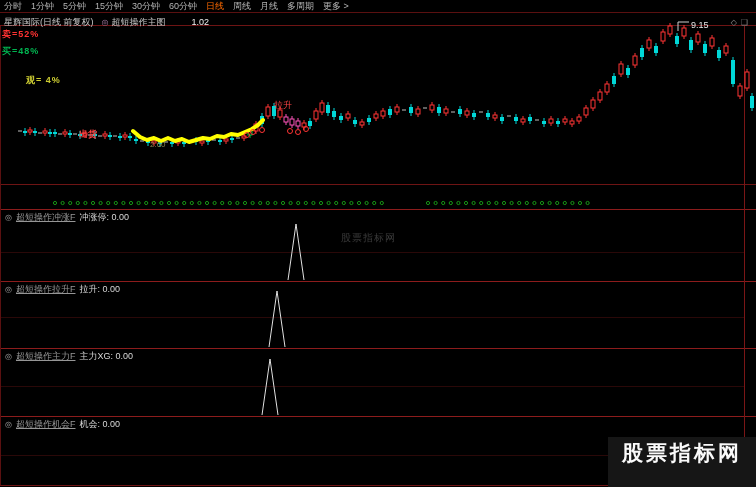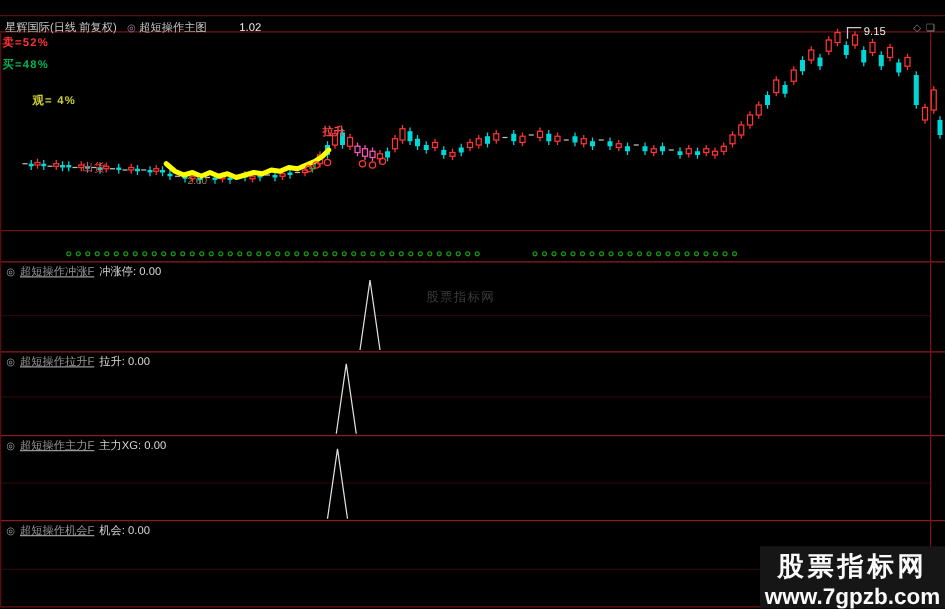--- a/index.html
+++ b/index.html
@@ -16,22 +16,22 @@
   .titlebar{left:0;top:14px;width:756px;height:16px;display:flex;align-items:center;
             padding:0 4px;box-sizing:border-box;font-size:9px;color:#c8c8c8;white-space:nowrap;}
   .ticon{color:#a87ca8;margin:0 3px 0 8px;font-size:8px;}
   .tval{color:#efefef;margin-left:26px;}
   .ticons{margin-left:auto;color:#8c8c8c;font-size:8px;letter-spacing:4px;}
   .pct{left:2px;font-size:9px;font-weight:bold;letter-spacing:1px;}
   .pct.sell{top:28px;color:#ff3232;}
   .pct.buy{top:45px;color:#00b450;}
   .pct.watch{top:74px;color:#cdcd32;margin-left:24px;}
   .ann{font-size:9px;position:absolute;z-index:2;}
-  .ann.chuhuo{left:30px;top:128px;color:#ff4545;font-weight:normal;padding-left:36px;}
-  .ann.lasheng{left:258px;top:99px;color:#ff4545;font-weight:bold;}
+  .ann.chuhuo{left:43px;top:128px;color:#ff4545;font-weight:bold;padding-left:36px;}
+  .ann.lasheng{left:274px;top:99px;color:#ff4545;}
   .ann.y260{left:150px;top:140px;color:#8a8a50;font-size:8px;}
   .ann.peak{left:691px;top:20px;color:#e8e8e8;}
   .panel-label{left:5px;height:11px;display:flex;align-items:center;gap:4px;font-size:9px;white-space:nowrap;}
   .panel-label .licon{color:#a0a0a0;font-size:8px;}
   .panel-label .pname{color:#969696;text-decoration:underline;}
   .panel-label .pval{color:#d7d7d7;}
   .wm-inline{left:341px;top:231px;color:#3a3a3a;font-size:10px;letter-spacing:1px;}
   .wm{right:0;bottom:0;width:148px;height:50px;background:#161616;color:#fafafa;
       font-weight:bold;text-align:center;z-index:3;}
   .wm .l1{font-size:21px;letter-spacing:3px;margin-top:2px;}
@@ -345,20 +345,33 @@
       <circle cx="290" cy="131" r="2.5" fill="none" stroke="#ff3434" stroke-width="1"></circle>
       <circle cx="298" cy="132" r="2.5" fill="none" stroke="#ff3434" stroke-width="1"></circle>
       <circle cx="306" cy="129" r="2.5" fill="none" stroke="#ff3434" stroke-width="1"></circle>
       <polyline points="678,31 678,22 689,22" fill="none" stroke="#cccccc" stroke-width="1"></polyline>
       <polyline points="288,280 296,224 304,280" fill="none" stroke="#e0e0e0" stroke-width="1"></polyline>
       <polyline points="269,347 277,291 285,347" fill="none" stroke="#e0e0e0" stroke-width="1"></polyline>
       <polyline points="262,415 270,359 278,415" fill="none" stroke="#e0e0e0" stroke-width="1"></polyline>
     </svg>
 
   <div class="layer menubar">
+    <div class="periods">
+        <span class="mi">分时</span>
+        <span class="mi">1分钟</span>
+        <span class="mi">5分钟</span>
+        <span class="mi">15分钟</span>
+        <span class="mi">30分钟</span>
+        <span class="mi">60分钟</span>
+        <span class="mi active">日线</span>
+        <span class="mi">周线</span>
+        <span class="mi">月线</span>
+        <span class="mi">多周期</span>
+        <span class="mi">更多 &gt;</span>
+      </div>
   </div>
 
   <div class="layer titlebar">
     <span>星辉国际(日线 前复权)</span>
     <span class="ticon">◎</span>
     <span>超短操作主图</span>
     <span class="tval">1.02</span>
     <span class="ticons"><span>◇</span><span>❏</span></span>
   </div>
 
@@ -389,15 +402,14 @@
   <div class="layer panel-label" style="top:419px">
     <span class="licon">◎</span>
     <span class="pname">超短操作机会F</span>
     <span class="pval">机会: 0.00</span>
   </div>
 
   <div class="layer wm-inline">股票指标网</div>
 
   <div class="layer wm">
     <div class="l1">股票指标网</div>
-    <div class="l2">www.7gpzb.com</div>
   </div>
 </div>
 
 </body></html>

